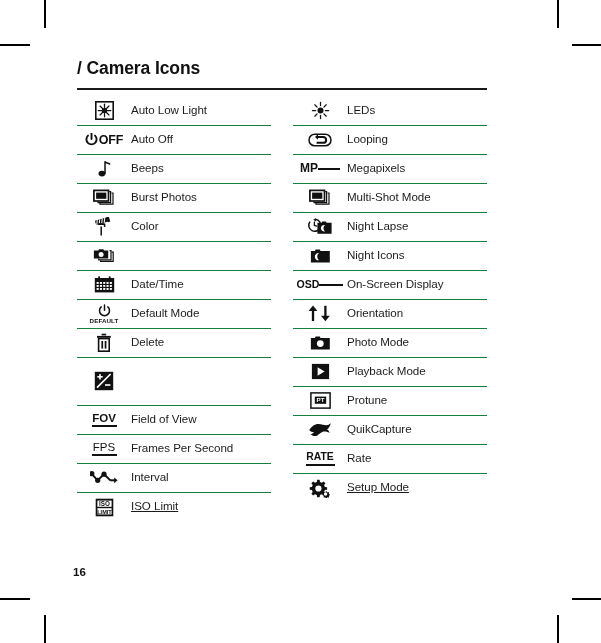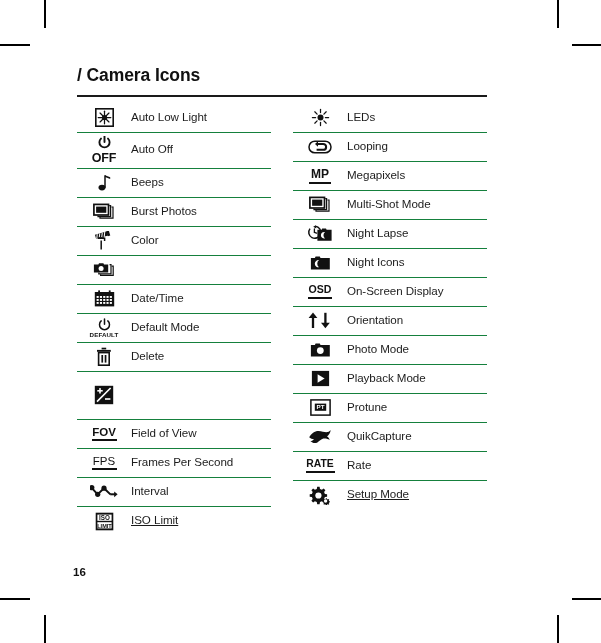--- a/index.html
+++ b/index.html
@@ -26,21 +26,21 @@
   .cm-tr-h { left: 572px; top: 44px;  width: 29px;  height: 1.5px; }
   .cm-bl-v { left: 44px;  top: 615px; width: 1.5px; height: 28px; }
   .cm-bl-h { left: 0;     top: 598px; width: 30px;  height: 1.5px; }
   .cm-br-v { left: 557px; top: 615px; width: 1.5px; height: 28px; }
   .cm-br-h { left: 572px; top: 598px; width: 29px;  height: 1.5px; }
 
   
   .page {
     position: absolute;
     left: 77px;
-    top: 65px;
+    top: 58px;
     width: 410px;
   }
 
   .page-title {
     font-size: 17.5px;
     font-weight: 600;
     letter-spacing: -0.1px;
     color: #111;
     margin: 0 0 9px 0;
     white-space: nowrap;
@@ -129,21 +129,21 @@
               <line x1="13.95" y1="5.05" x2="5.05" y2="13.95"></line>
             </g>
             <circle cx="9.5" cy="9.5" r="2.6" fill="#111"></circle>
           </svg>
         </div>
         <div class="label-cell">Auto Low Light</div>
       </div>
 
       <div class="icon-row">
         <div class="icon-cell">
-          <div style="display:flex;align-items:center;gap:1px;flex-direction:column;">
+          <div style="display:flex;align-items:center;gap:1px;">
             <svg width="13" height="14" viewBox="0 0 13 14">
               <path d="M3.0 2.6 A5.1 5.1 0 1 0 10.0 2.6" fill="none" stroke="#111" stroke-width="1.9" stroke-linecap="round"></path>
               <line x1="6.5" y1="0.6" x2="6.5" y2="6.0" stroke="#111" stroke-width="1.9" stroke-linecap="round"></line>
             </svg>
             <span style="font-size:12.5px;font-weight:700;letter-spacing:-0.2px;color:#111;">OFF</span>
           </div>
         </div>
         <div class="label-cell">Auto Off</div>
       </div>
 
@@ -346,21 +346,21 @@
             <rect x="1.0" y="2.2" width="22.0" height="11.6" rx="5.8" fill="none" stroke="#111" stroke-width="1.5"></rect>
             <path d="M8.2 5.0 L15.2 5.0 A2.9 2.9 0 0 1 15.2 10.8 L8.6 10.8" fill="none" stroke="#111" stroke-width="2.1"></path>
             <path d="M10.0 2.3 L7.0 5.0 L10.0 7.7 Z" fill="#111"></path>
           </svg>
         </div>
         <div class="label-cell">Looping</div>
       </div>
 
       <div class="icon-row">
         <div class="icon-cell">
-          <div style="display:flex;flex-direction:column;align-items:center;">
+          <div style="display:flex;flex-direction:row;align-items:center;">
             <span style="font-size:12px;font-weight:700;letter-spacing:0px;color:#111;line-height:12.5px;">MP</span>
             <div style="width:22px;height:2.2px;background:#111;margin-top:1.5px;"></div>
           </div>
         </div>
         <div class="label-cell">Megapixels</div>
       </div>
 
       <div class="icon-row">
         <div class="icon-cell">
           <svg width="22" height="18" viewBox="0 0 22 18">
@@ -392,21 +392,21 @@
           <svg width="21" height="16" viewBox="0 0 21 16">
             <path d="M5.6 1.4 L9.8 1.4 L10.5 2.9 L19.8 2.9 L19.8 14.4 L0.9 14.4 L0.9 2.9 L4.9 2.9 Z" fill="#111"></path>
             <path d="M9.0 5.1 A3.6 3.6 0 1 0 9.0 12.2 A4.5 4.5 0 0 1 9.0 5.1 Z" fill="#fff"></path>
           </svg>
         </div>
         <div class="label-cell">Night Icons</div>
       </div>
 
       <div class="icon-row">
         <div class="icon-cell">
-          <div style="display:flex;flex-direction:column;align-items:center;">
+          <div style="display:flex;flex-direction:row;align-items:center;">
             <span style="font-size:10.6px;font-weight:700;letter-spacing:0px;color:#111;line-height:11.5px;">OSD</span>
             <div style="width:24px;height:1.9px;background:#111;margin-top:1.3px;"></div>
           </div>
         </div>
         <div class="label-cell">On-Screen Display</div>
       </div>
 
       <div class="icon-row">
         <div class="icon-cell">
           <svg width="26" height="17" viewBox="0 0 26 17">

